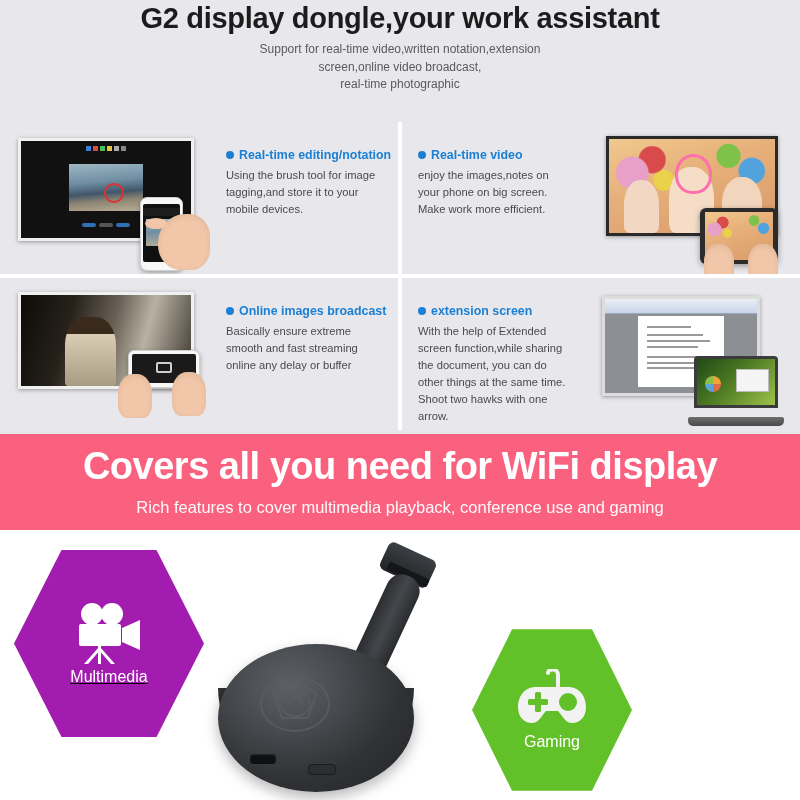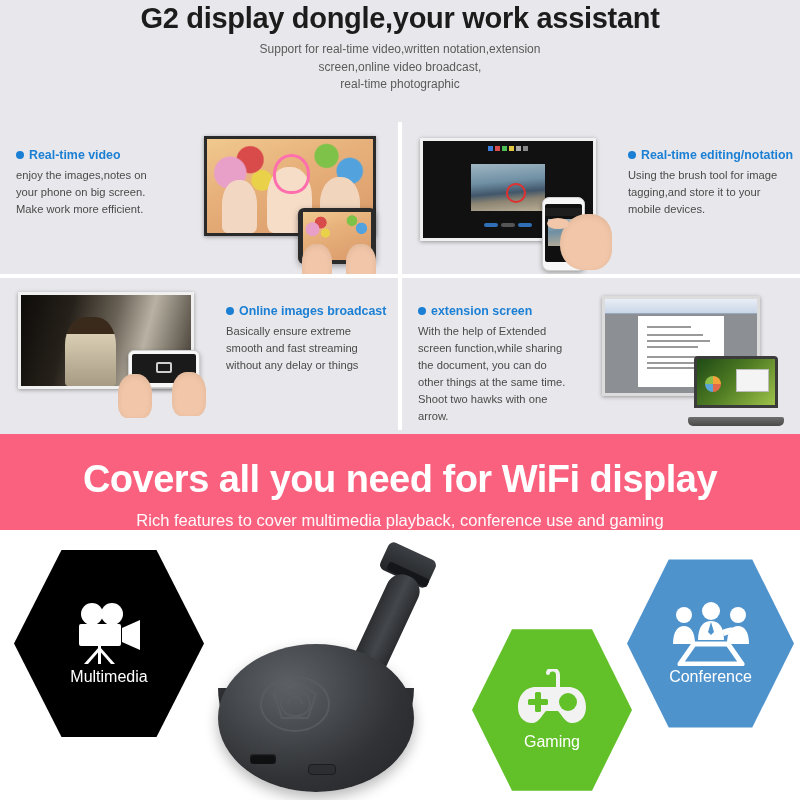--- a/index.html
+++ b/index.html
@@ -161,39 +161,39 @@
   }
   .winlogo{ position:absolute; left:10%; top:38%; width:16px; height:16px;
     background:conic-gradient(#f3a33a 0 25%, #e06a4a 0 50%, #5aa6d8 0 75%, #8cc04a 0); border-radius:50%; }
   .winpop{ position:absolute; right:8%; top:22%; width:42%; height:50%;
     background:#f4f4f4; border:1px solid #bbb; }
 
   
   .banner{
     position:absolute; top:434px; left:0; width:800px; height:96px;
     background:#f9617f; text-align:center; color:#fff;
-    display:flex; flex-direction:column; align-items:center; justify-content:flex-end;
+    display:flex; flex-direction:column; align-items:center; justify-content:center;
   }
   .banner h2{ font-size:38px; font-weight:bold; letter-spacing:-0.5px; line-height:1; }
   .banner .tag{ font-size:16.5px; font-weight:400; margin-top:13px; color:#fff; opacity:.97; }
 
   
   .showcase{
     position:absolute; top:530px; left:0; width:800px; height:270px;
     background:#fff; overflow:hidden;
   }
   .hex{
     position:absolute;
     clip-path:polygon(25% 2%, 75% 2%, 100% 50%, 75% 98%, 25% 98%, 0% 50%);
     display:flex; flex-direction:column; align-items:center; justify-content:center;
   }
   .hex .label{ color:#fff; font-size:16px; font-weight:500; margin-top:2px; }
   .hex svg{ display:block; }
 
-  .hex-multimedia{ left:14px; top:16px; width:190px; height:195px; background:#000000;text-decoration:underline; }
+  .hex-multimedia{ left:14px; top:16px; width:190px; height:195px; background:#a21caf;text-decoration:underline; }
   .hex-gaming{ left:472px; top:96px; width:160px; height:168px; background:#62c028; }
   .hex-conference{ left:627px; top:26px; width:167px; height:175px; background:#4f93cd; }
 
   
   .dongle{ position:absolute; left:196px; top:18px; width:260px; height:250px; }
   .puck{
     position:absolute; left:22px; top:96px; width:196px; height:148px;
     border-radius:50%;
     background:radial-gradient(ellipse at 36% 28%, #5d6064 0%, #46494d 32%, #303235 62%, #222427 100%);
     box-shadow:0 6px 14px rgba(0,0,0,.28);
@@ -234,50 +234,20 @@
 <div class="header">
   <h1>G2 display dongle,your work assistant</h1>
   <div class="sub">
     <div>Support for real-time video,written notation,extension</div>
     <div>screen,online video broadcast,</div>
     <div>real-time photographic</div>
   </div>
 </div>
 
 <div class="grid">
-
-  <div class="cell imgright">
-    <div class="photo">
-      <div class="tv tvdark" style="left:24px; top:14px; width:172px; height:100px;">
-        <div class="screen">
-          <div class="bday">
-            <div class="kid a"></div>
-              <div class="kid b"></div>
-              <div class="kid c"></div>
-            <div class="heartring"></div>
-            <div class="bdaytext">Happy birthday</div>
-          </div>
-        </div>
-      </div>
-      <div class="tablet" style="left:118px; top:86px; width:78px; height:56px;">
-        <div class="tscreen">
-          <div class="bday" style="position:absolute;inset:0"></div>
-        </div>
-      </div>
-      <div class="hand" style="left:122px; top:122px; width:30px; height:40px; border-radius:44% 44% 30% 30%;"></div>
-      <div class="hand" style="left:166px; top:122px; width:30px; height:40px; border-radius:44% 44% 30% 30%;"></div>
-    </div>
-    <div class="txt">
-      <div class="feat-head">
-        <span class="dot"></span>
-        <span>Real-time video</span>
-      </div>
-      <div class="feat-body">enjoy the images,notes on your phone on big screen. Make work more efficient.</div>
-    </div>
-  </div>
 
   <div class="cell imgleft">
     <div class="photo">
       <div class="tv" style="left:18px; top:16px; width:176px; height:103px;">
         <div class="screen">
           <div class="toolbar">
             <span class="sw" style="background:#3b7ddb"></span>
               <span class="sw" style="background:#d84c4c"></span>
             <span class="sw" style="background:#4cbf56"></span>
               <span class="sw" style="background:#e3c743"></span>
@@ -305,20 +275,50 @@
     </div>
     <div class="txt">
       <div class="feat-head">
         <span class="dot"></span>
         <span>Real-time editing/notation</span>
       </div>
       <div class="feat-body">Using the brush tool for image tagging,and store it to your mobile devices.</div>
     </div>
   </div>
 
+  <div class="cell imgright">
+    <div class="photo">
+      <div class="tv tvdark" style="left:24px; top:14px; width:172px; height:100px;">
+        <div class="screen">
+          <div class="bday">
+            <div class="kid a"></div>
+              <div class="kid b"></div>
+              <div class="kid c"></div>
+            <div class="heartring"></div>
+            <div class="bdaytext">Happy birthday</div>
+          </div>
+        </div>
+      </div>
+      <div class="tablet" style="left:118px; top:86px; width:78px; height:56px;">
+        <div class="tscreen">
+          <div class="bday" style="position:absolute;inset:0"></div>
+        </div>
+      </div>
+      <div class="hand" style="left:122px; top:122px; width:30px; height:40px; border-radius:44% 44% 30% 30%;"></div>
+      <div class="hand" style="left:166px; top:122px; width:30px; height:40px; border-radius:44% 44% 30% 30%;"></div>
+    </div>
+    <div class="txt">
+      <div class="feat-head">
+        <span class="dot"></span>
+        <span>Real-time video</span>
+      </div>
+      <div class="feat-body">enjoy the images,notes on your phone on big screen. Make work more efficient.</div>
+    </div>
+  </div>
+
   <div class="cell imgleft">
     <div class="photo">
       <div class="tv" style="left:18px; top:14px; width:176px; height:97px;">
         <div class="screen">
           <div class="movie">
             <div class="figure"></div>
           </div>
         </div>
       </div>
       <div class="phone" style="left:128px; top:72px; width:72px; height:38px; border-radius:6px;">
@@ -327,21 +327,21 @@
         </div>
       </div>
       <div class="hand" style="left:118px; top:96px; width:34px; height:44px; border-radius:44% 44% 28% 28%;"></div>
       <div class="hand" style="left:172px; top:94px; width:34px; height:44px; border-radius:44% 44% 28% 28%;"></div>
     </div>
     <div class="txt">
       <div class="feat-head">
         <span class="dot"></span>
         <span>Online images broadcast</span>
       </div>
-      <div class="feat-body">Basically ensure extreme smooth and fast streaming without any delay or things</div>
+      <div class="feat-body">Basically ensure extreme smooth and fast streaming online any delay or buffer</div>
     </div>
   </div>
 
   <div class="cell imgright">
     <div class="photo">
       <div class="tv" style="left:20px; top:18px; width:158px; height:100px; border-color:#dcdcdc;">
         <div class="screen">
           <div class="doc">
             <div class="tbar"></div>
             <div class="page">
@@ -400,34 +400,20 @@
     <svg width="76" height="62" viewBox="0 0 76 62">
       <path d="M34 4 C34 -1 44 -1 44 6 L44 18" stroke="#f2f2f2" stroke-width="4" fill="none" stroke-linecap="round"></path>
       <path d="M22 18 L54 18 C66 18 72 28 72 38 C72 48 66 54 58 54 C51 54 48 46 44 42 L32 42 C28 46 25 54 18 54 C10 54 4 48 4 38 C4 28 10 18 22 18 Z" fill="#f2f2f2"></path>
       <rect x="14" y="30" width="20" height="6" rx="1.5" fill="#62c028"></rect>
       <rect x="21" y="23" width="6" height="20" rx="1.5" fill="#62c028"></rect>
       <circle cx="54" cy="33" r="9" fill="#62c028"></circle>
     </svg>
     <div class="label">Gaming</div>
   </div>
 
-  <div class="hex hex-conference">
-    <svg width="86" height="64" viewBox="0 0 86 64">
-      <circle cx="16" cy="13" r="8" fill="#fff"></circle>
-      <path d="M5 42 C5 29 10 24 16 24 C22 24 27 29 27 42 Z" fill="#fff"></path>
-      <circle cx="70" cy="13" r="8" fill="#fff"></circle>
-      <path d="M59 42 C59 29 64 24 70 24 C76 24 81 29 81 42 Z" fill="#fff"></path>
-      <circle cx="43" cy="9" r="9" fill="#fff"></circle>
-      <path d="M30 38 C30 24 36 19 43 19 C50 19 56 24 56 38 Z" fill="#fff"></path>
-      <polygon points="43,20 40,30 43,33 46,30" fill="#4f93cd"></polygon>
-      <path d="M54 28 C60 26 64 24 66 27 C67 30 62 32 56 34 Z" fill="#fff"></path>
-      <polygon points="26,42 60,42 74,62 12,62" fill="none" stroke="#fff" stroke-width="5" stroke-linejoin="round"></polygon>
-    </svg>
-    <div class="label">Conference</div>
-  </div>
 
   <div class="dongle">
     <div class="hdmi"></div>
     <div class="hdmi-band"></div>
     <div class="cable"></div>
     <div class="puck-side"></div>
     <div class="puck"></div>
     <svg class="aperture" viewBox="0 0 74 60">
       <ellipse cx="37" cy="30" rx="34" ry="27" fill="none" stroke="#5a5d61" stroke-width="2"></ellipse>
       <path d="M37 6 L58 20 L50 44 L24 44 L16 20 Z" fill="none" stroke="#5a5d61" stroke-width="2"></path>

